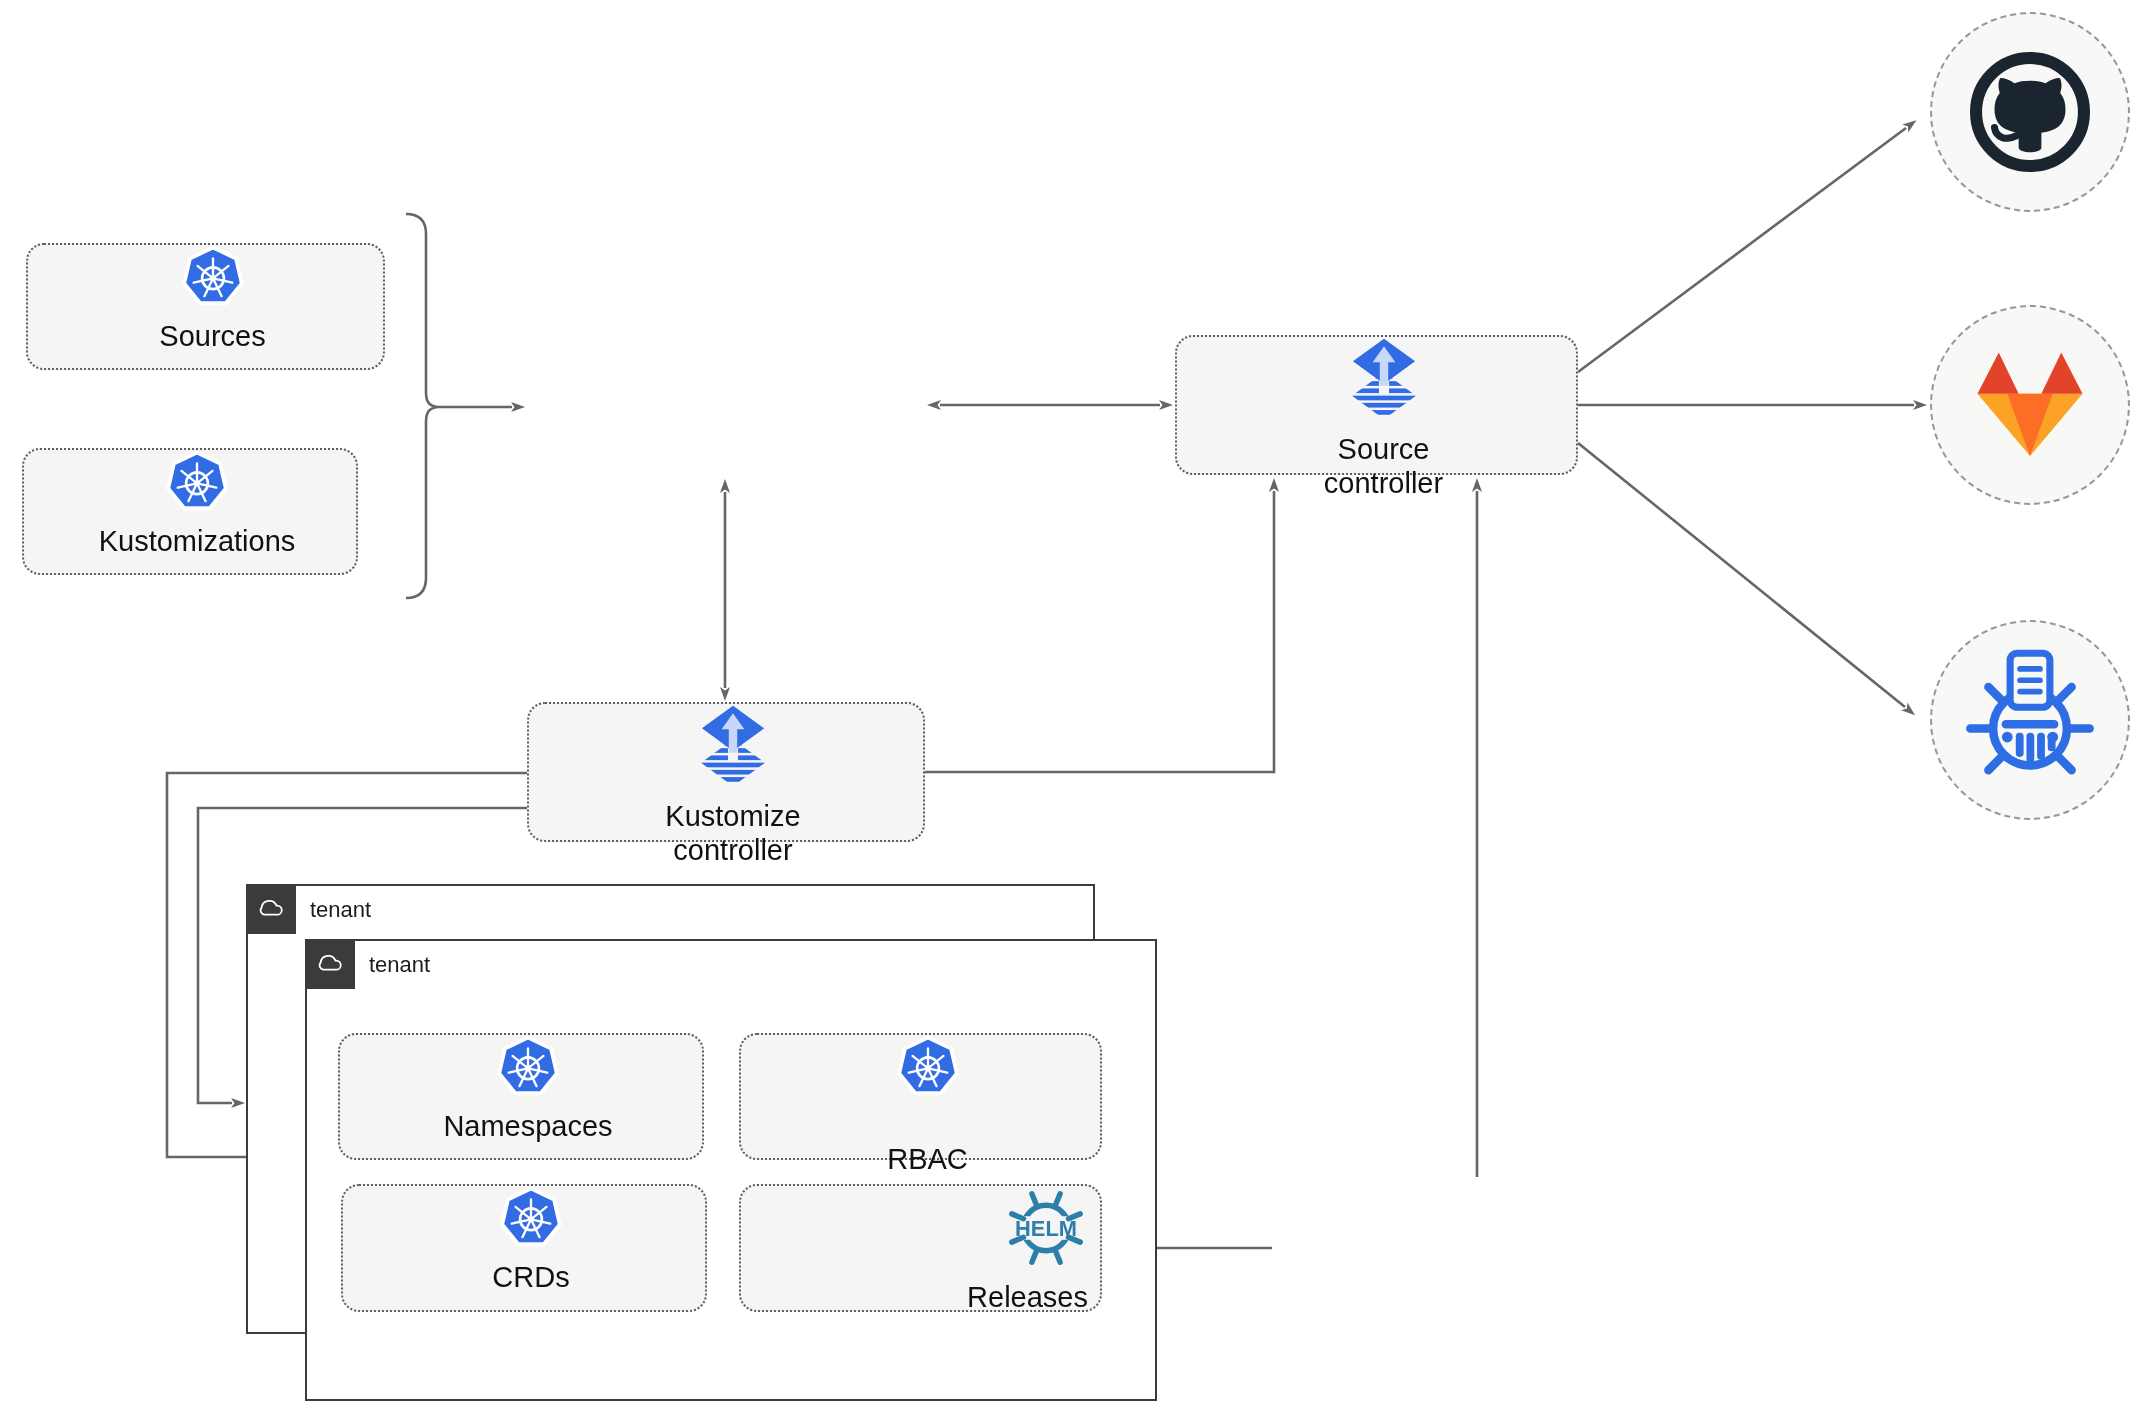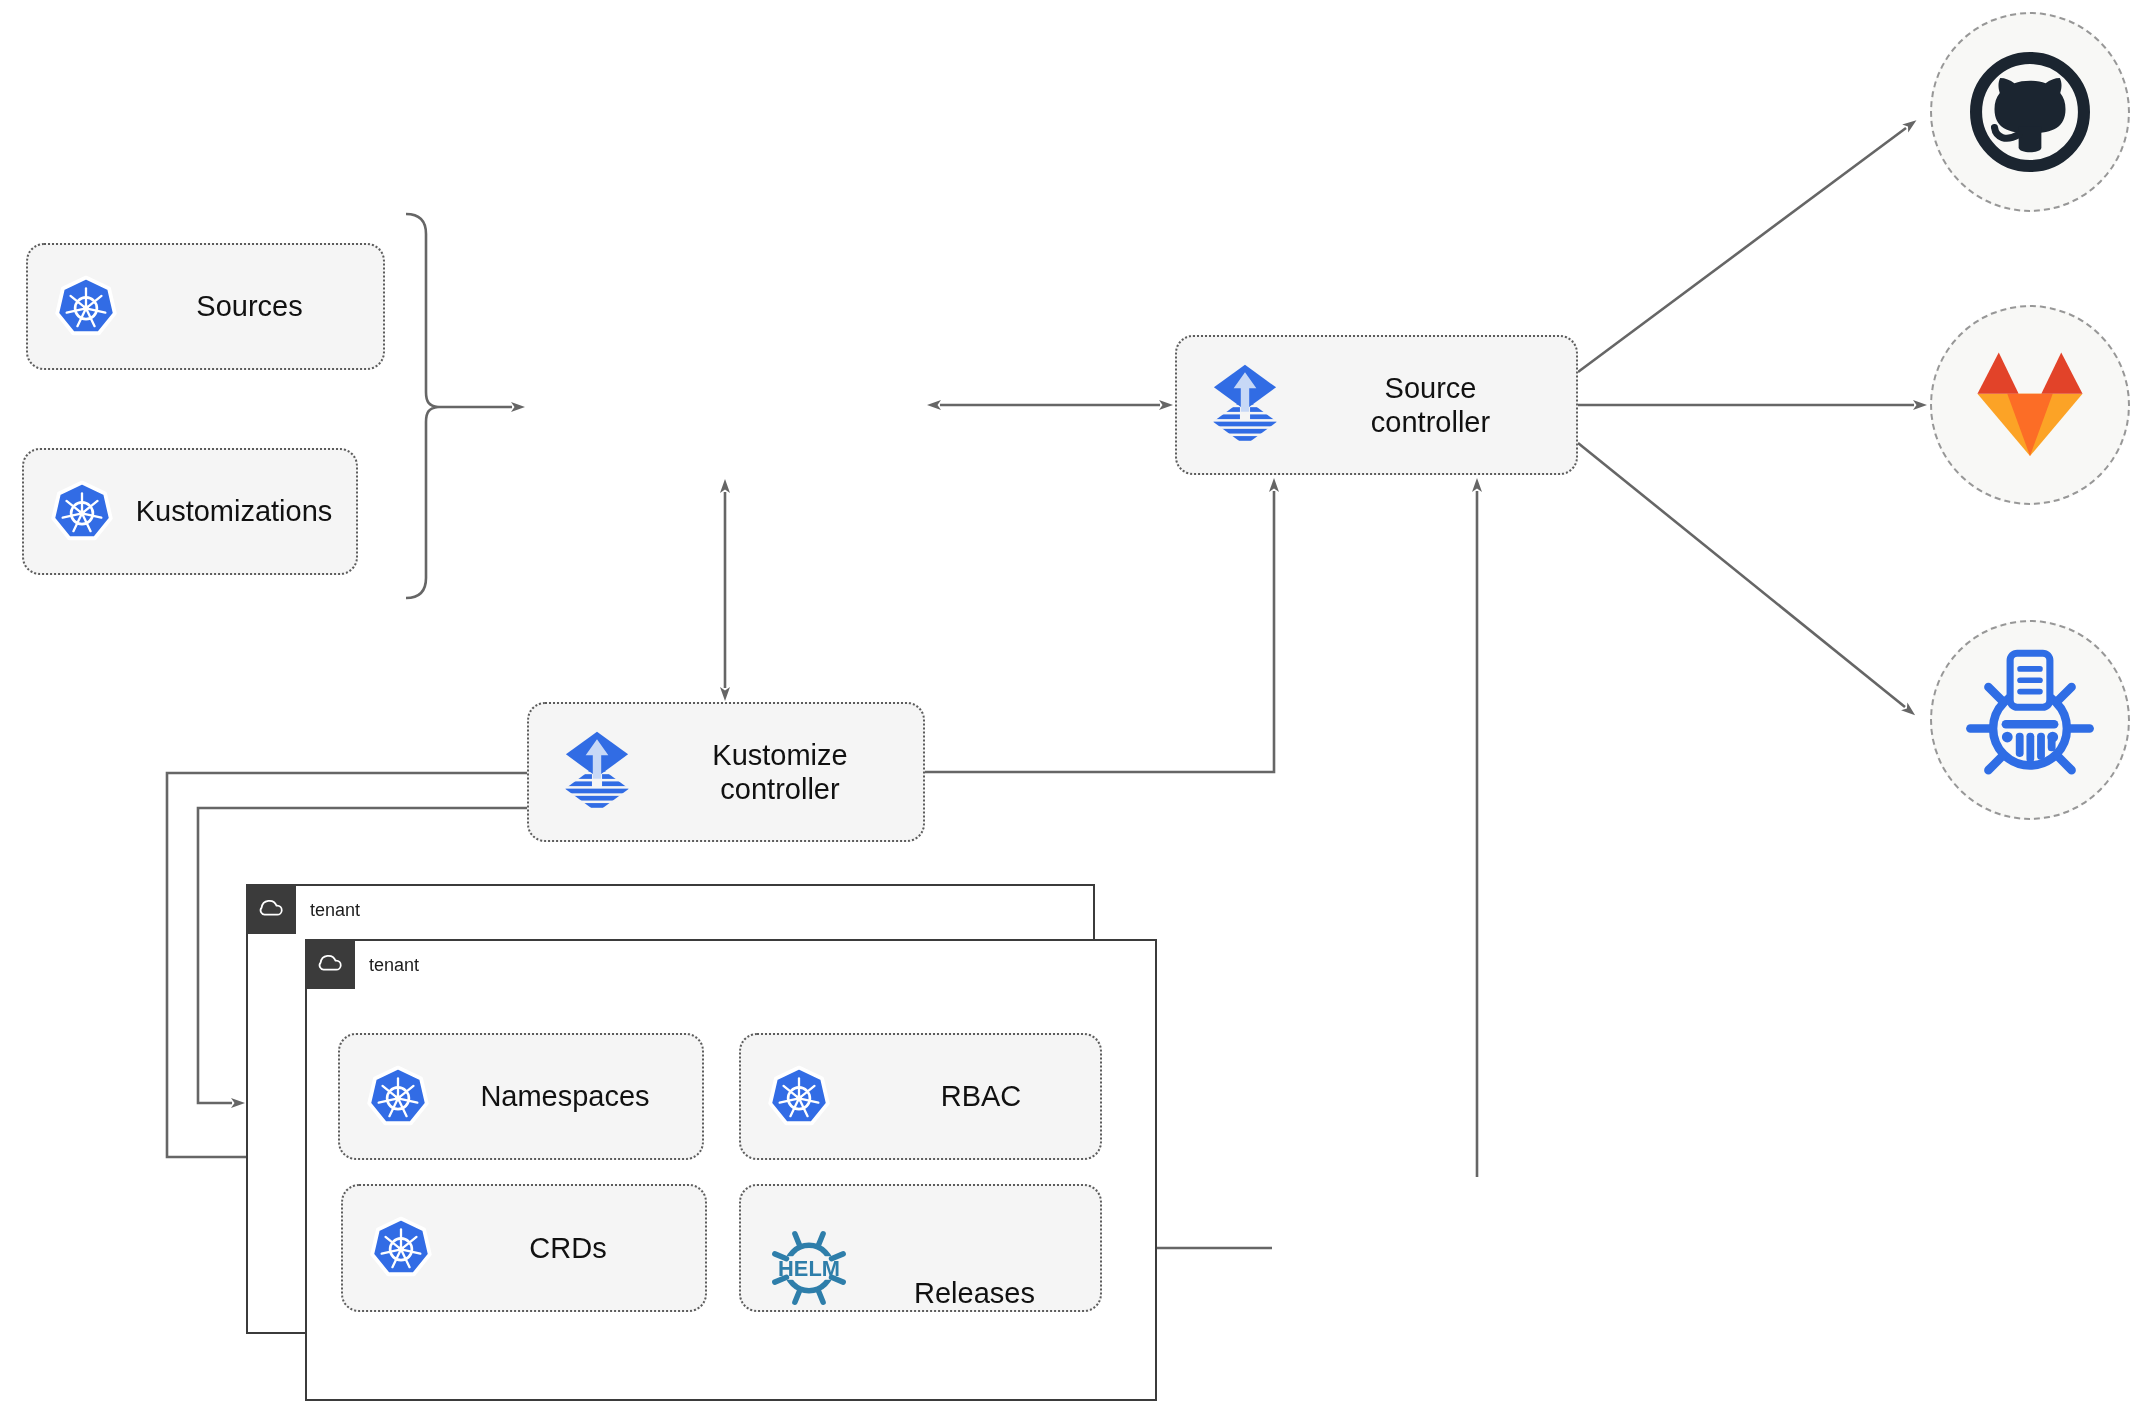--- a/index.html
+++ b/index.html
@@ -11,20 +11,21 @@
 
   
   .node{
     position:absolute;z-index:3;
     background:#f5f5f5;
     border:2px dotted #5c5c5c;
     border-radius:18px;
     display:flex;align-items:center;
     padding:0 12px 0 26px;gap:10px;
     box-sizing:border-box;
+    flex-direction:column;
   }
   .node .label{
     flex:1;text-align:center;
     color:#111;font-size:29px;line-height:1.18;
     white-space:pre-line;
   }
   .node .label.two-line{max-width:185px;margin:1px auto;}
   .ic{display:block;}
   .ic-64{width:64px;height:64px;flex:0 0 64px;}
   .ic-88{width:92px;height:92px;flex:0 0 92px;}
@@ -36,21 +37,21 @@
     box-sizing:border-box;
   }
   .tenant-back{left:246px;top:884px;width:849px;height:450px;z-index:2;}
   .tenant-front{left:305px;top:939px;width:852px;height:462px;z-index:3;}
   .tenant-header{
     position:absolute;left:-2.5px;top:-2.5px;width:50px;height:50px;
     background:#3b3b3b;display:flex;align-items:center;justify-content:center;
   }
   .tenant-label{
     position:absolute;left:62px;top:0;height:48px;display:flex;align-items:center;
-    color:#1c1c1c;font-size:18px;
+    color:#1c1c1c;font-size:22px;
   }
 
   
   .endpoint{
     position:absolute;width:200px;height:200px;border-radius:50%;
     background:#f8f8f6;border:2.5px dashed #979797;
     display:flex;align-items:center;justify-content:center;
     box-sizing:border-box;z-index:3;
   }
   .ep-github{left:1930px;top:12px;}

